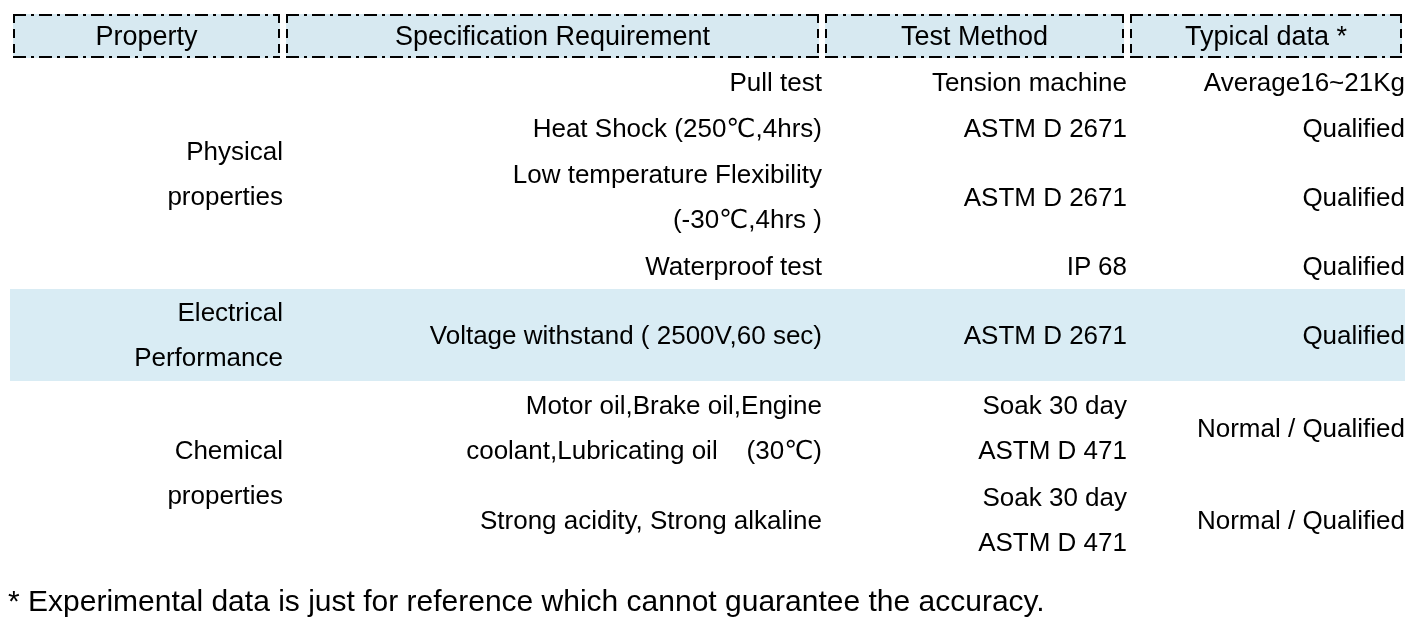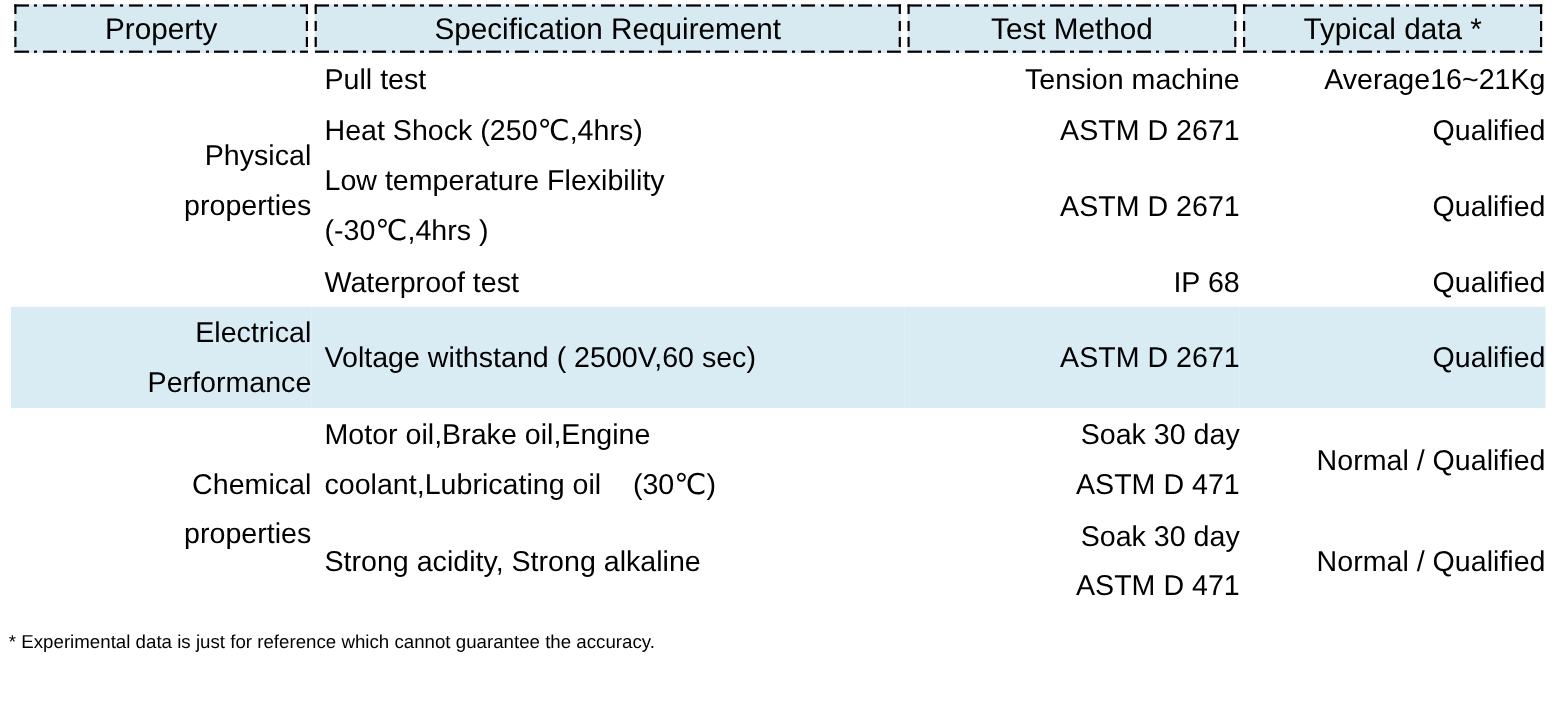--- a/index.html
+++ b/index.html
@@ -15,21 +15,21 @@
     width: 1424px;
     height: 638px;
     background: #ffffff;
     font-family: "Liberation Sans", "DejaVu Sans", sans-serif;
     color: var(--txt);
     overflow: hidden;
   }
   table.spec-table {
     position: absolute;
     left: 10px;
-    top: 4px;
+    top: 14px;
     border-collapse: collapse;
     table-layout: fixed;
     width: 1395px;
   }
   col.c-prop   { width: 273px; }
   col.c-spec   { width: 539px; }
   col.c-method { width: 305px; }
   col.c-value  { width: 278px; }
 
   
@@ -60,37 +60,37 @@
       3px 0;
   }
 
   td {
     font-size: 26px;
     line-height: 45px;
     vertical-align: middle;
     white-space: pre-wrap;
   }
   td.prop, td.method, td.value { text-align: right; }
-  td.spec { text-align: left; padding-left: 12px; }
+  td.spec { text-align: right; padding-left: 12px; }
 
   tr.r1 td { height: 48px; }
   tr.r2 td { height: 44px; margin-top: 36px; }
   tr.r3 td { height: 92px; }
   tr.r4 td { height: 46px; }
   tr.r5 td { height: 92px; }
   tr.r6 td { height: 94px; }
   tr.r7 td { height: 90px; }
 
   tr.highlight td { background: var(--hl); }
 
   .footnote {
     position: absolute;
     left: 8px;
-    top: 570px;
-    font-size: 17px;
+    top: 587px;
+    font-size: 30px;
     line-height: 28px;
     font-weight: 400;
   }
 </style>
 </head>
 <body>
 
 <div class="page">
   <table class="spec-table">
     <colgroup>

